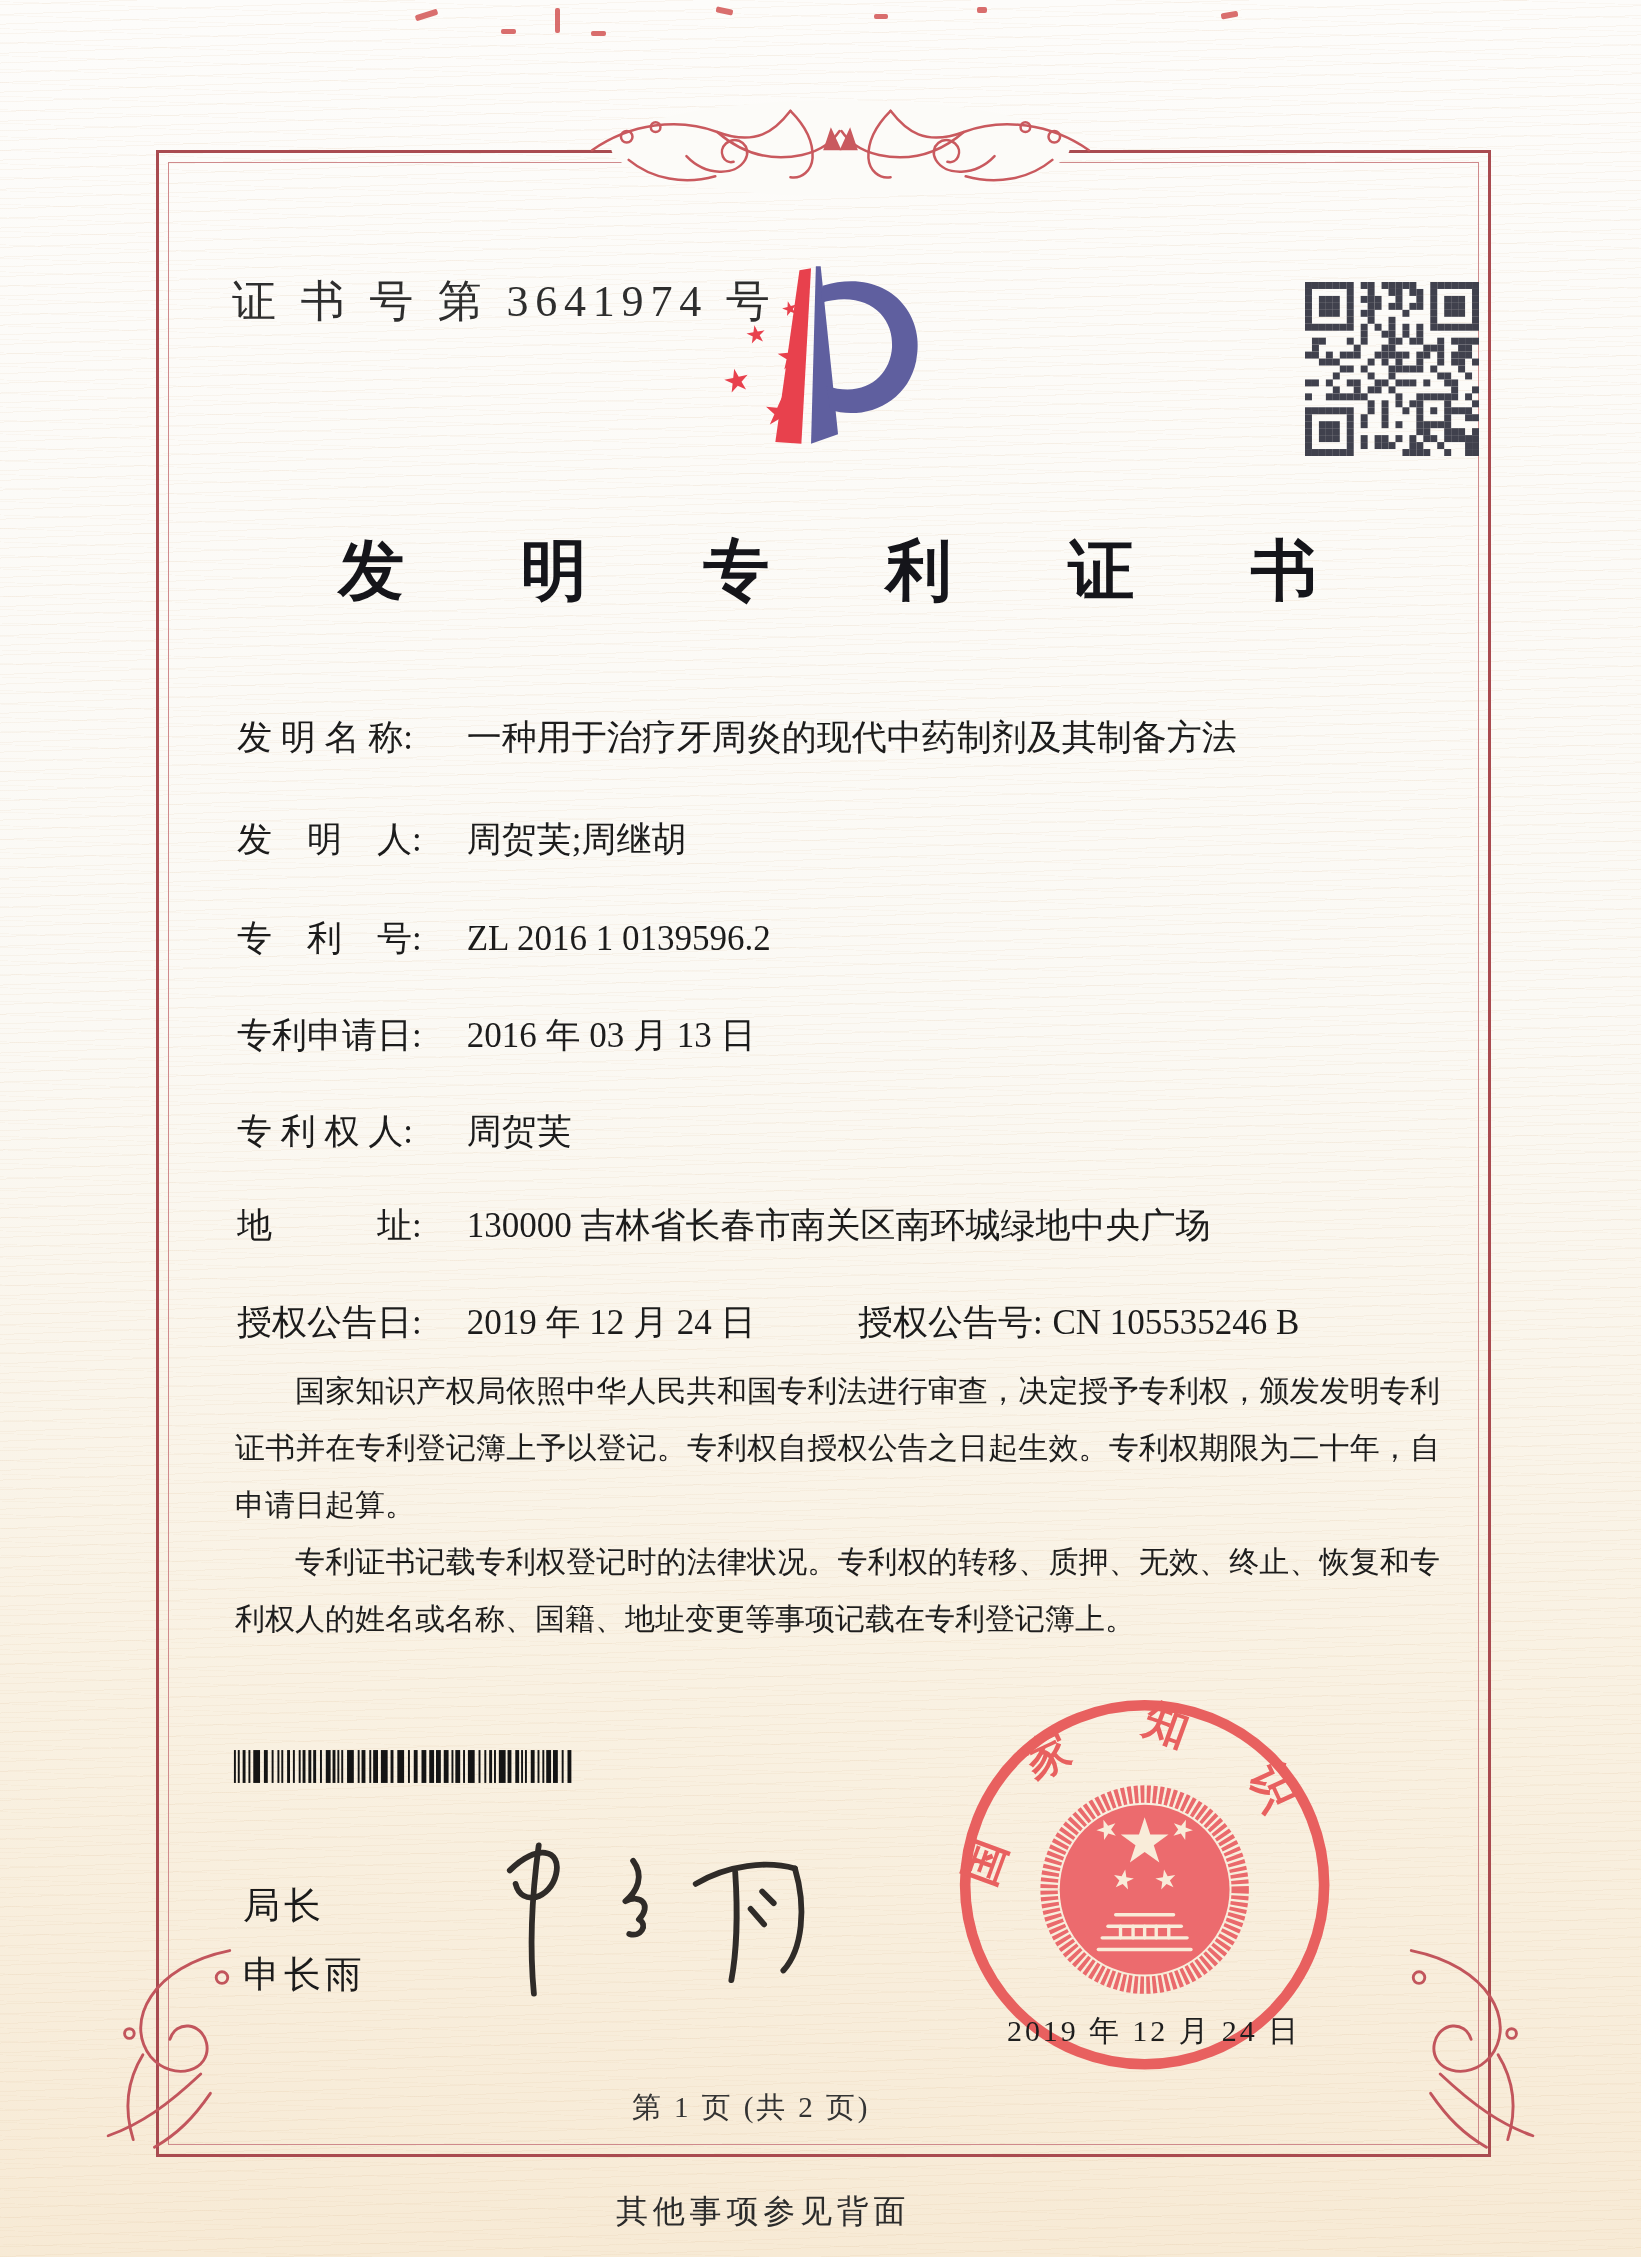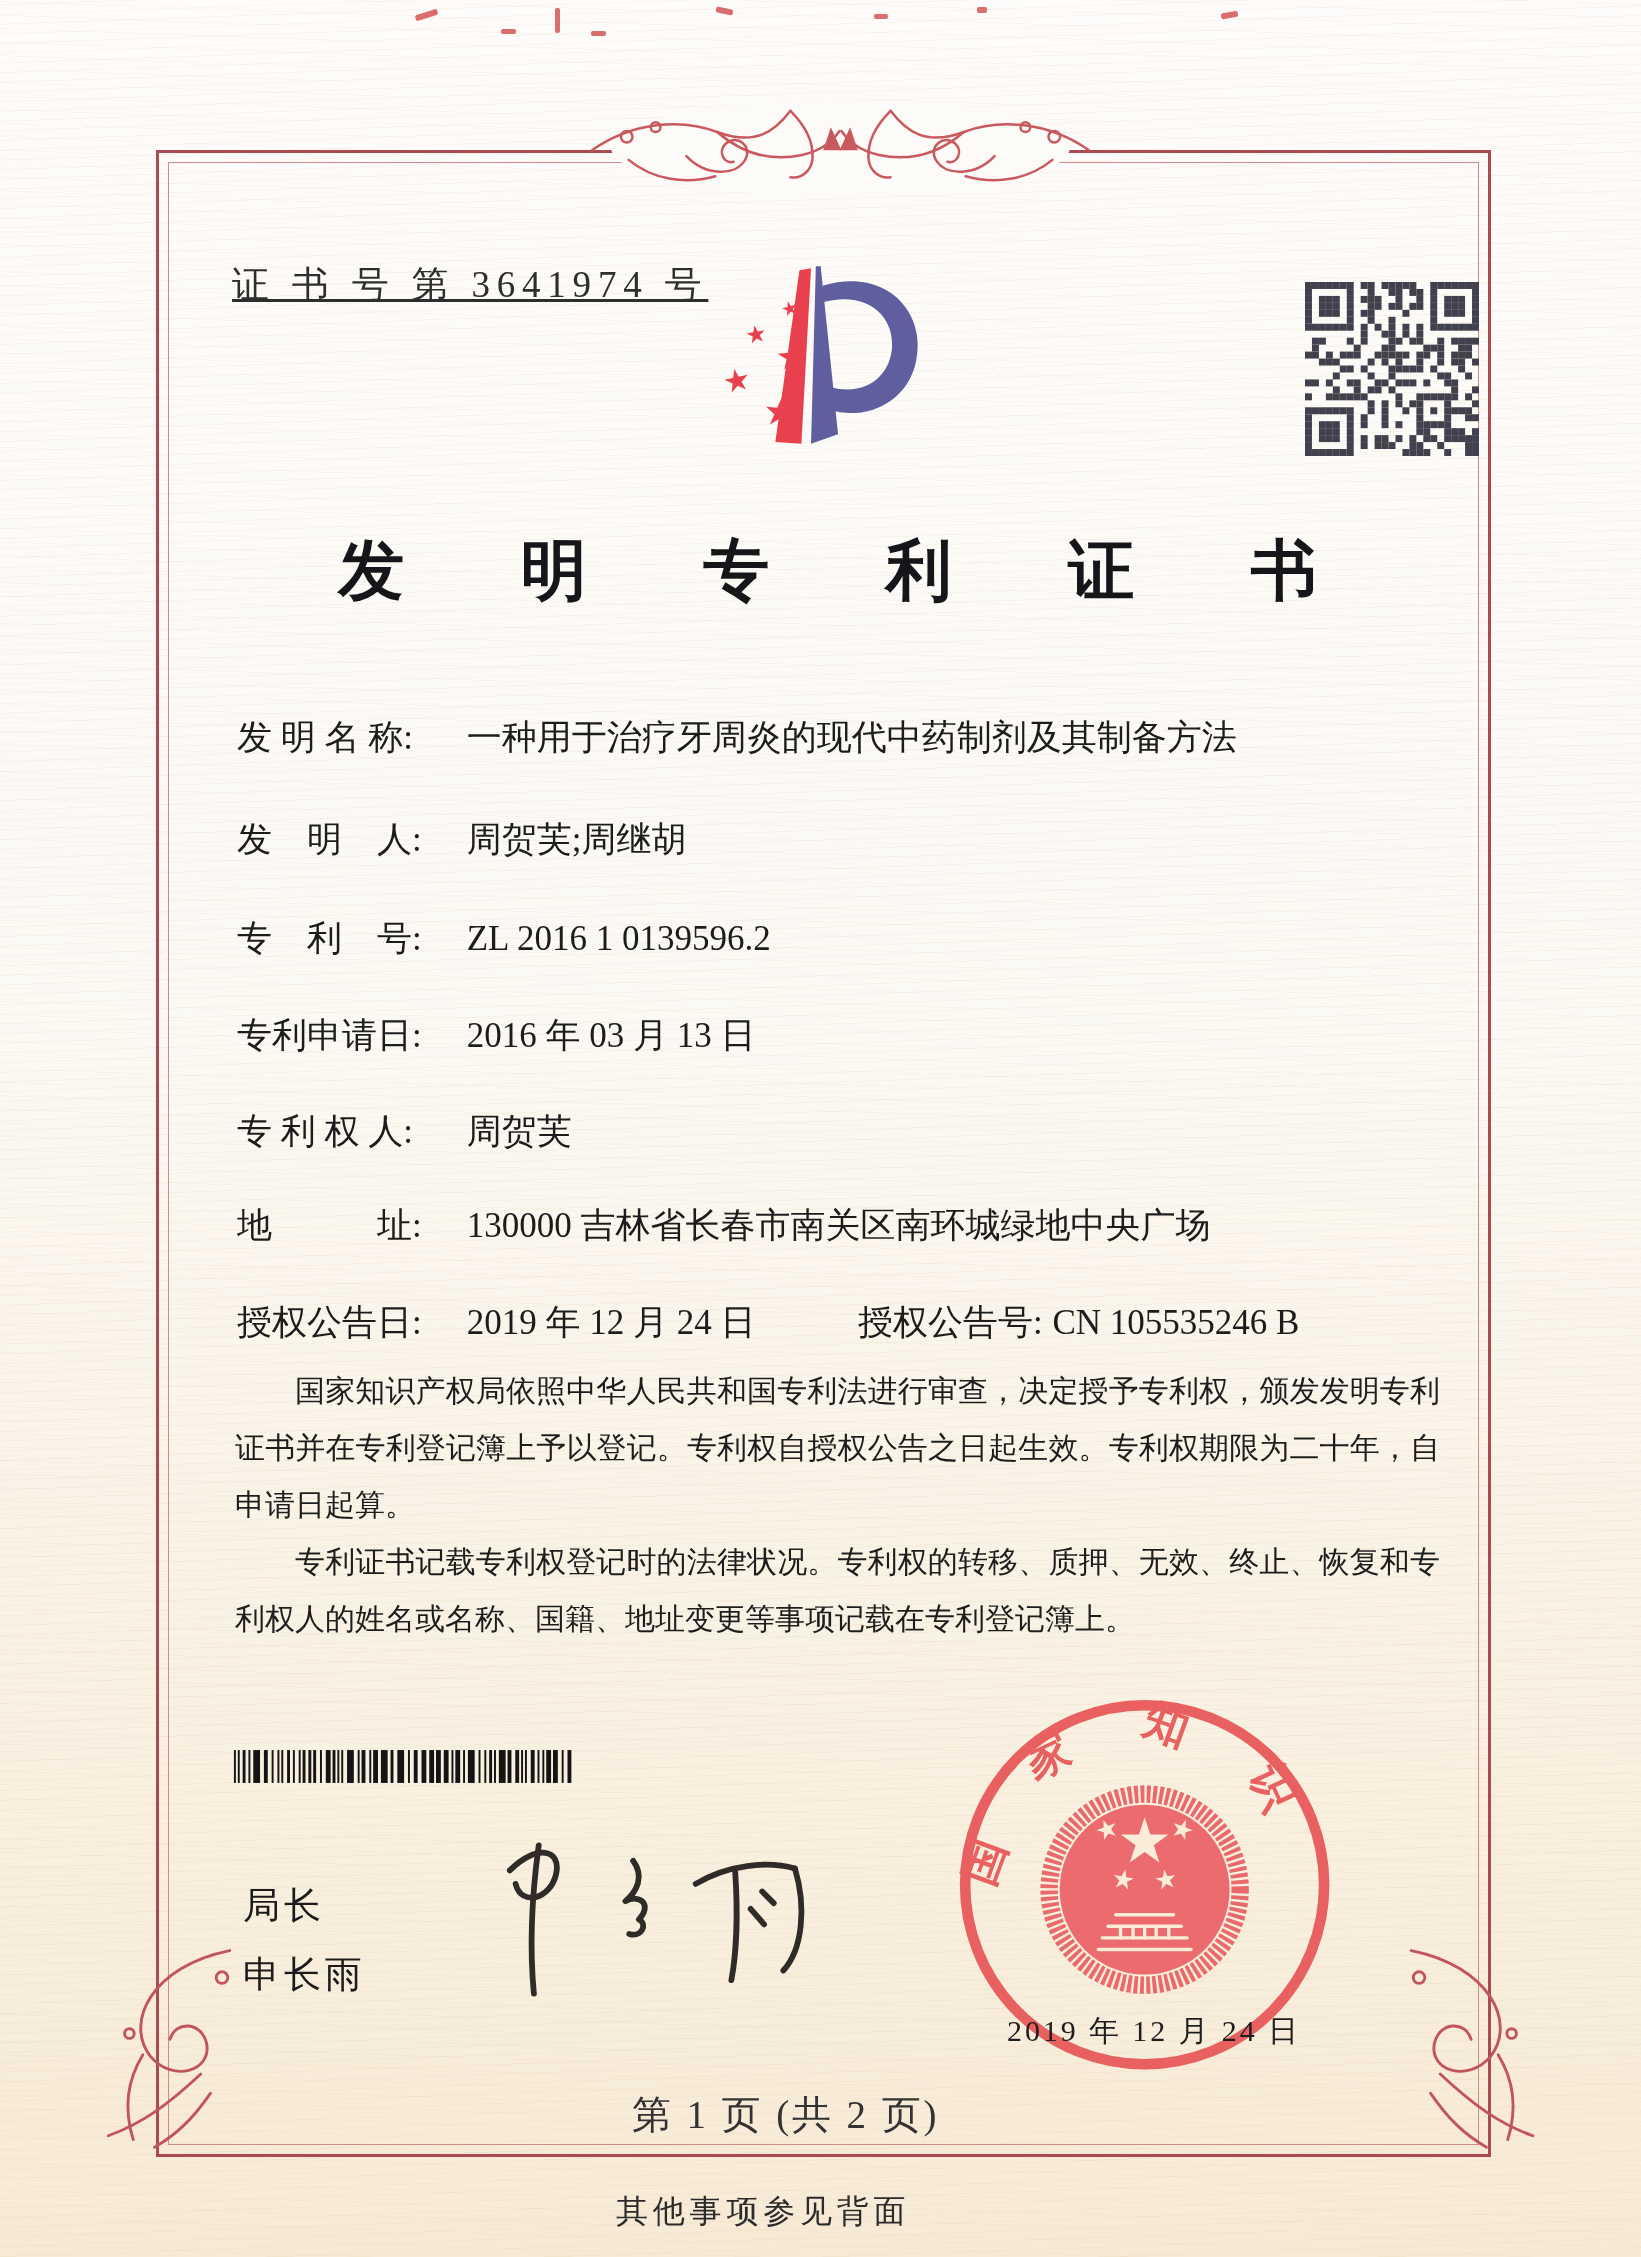--- a/index.html
+++ b/index.html
@@ -12,33 +12,33 @@
     content:"";position:absolute;inset:0;z-index:0;pointer-events:none;
     background:
       repeating-linear-gradient(-2deg,transparent 0 8.7px,rgba(214,178,136,0.10) 8.7px 9.7px),
       repeating-linear-gradient(2deg,transparent 0 12.6px,rgba(214,178,136,0.07) 12.6px 13.5px);
   }
   .frame-outer{position:absolute;left:156px;top:150px;width:1329px;height:2001px;
     border:3.9px solid #a94b50;z-index:1;}
   .frame-inner{position:absolute;left:8.7px;top:8.7px;right:8.7px;bottom:8.7px;
     border:1.9px solid #cf8a8c;}
   .abs{position:absolute;z-index:3;}
-  .cert-no{left:232px;top:260px;font-size:37px;letter-spacing:6.8px;color:#2e2e2e;text-decoration:underline;}
+  .cert-no{left:232px;top:272px;font-size:44px;letter-spacing:6.8px;color:#2e2e2e;}
   .title{left:0;top:526px;width:100%;text-align:center;font-size:66px;font-weight:bold;
     letter-spacing:50px;padding-left:64px;box-sizing:border-box;color:#15151a;}
   .row{left:237px;width:1217px;font-size:35px;color:#1c1c1c;white-space:nowrap;}
   .flabel{display:inline-block;min-width:220px;}
   .fvalue{margin-left:9.7px;}
   .grant2{position:absolute;left:621px;top:0;white-space:nowrap;}
   .grant2 .flabel{min-width:0;}
   .paras{left:235px;top:1365px;width:1205px;font-size:30px;line-height:57px;
     text-align:justify;color:#1d1d1d;font-family:Liberation Mono, monospace;}
   .paras p{margin:0;text-indent:2em;}
   .signer{left:243px;font-size:37px;color:#1b1b1b;letter-spacing:3.9px;}
-  .pagenum{left:632px;top:2088px;font-size:39px;letter-spacing:2.9px;color:#333;}
+  .pagenum{left:632px;top:2088px;font-size:29px;letter-spacing:2.9px;color:#333;}
   .backnote{left:616px;top:2190px;font-size:32px;letter-spacing:4.8px;color:#2b2b2b;}
   .seal-date{left:1007px;top:2011px;font-size:30px;letter-spacing:2.9px;color:#1e1e1e;z-index:5;}
   .qr{left:1305px;top:282px;width:174px;height:174px;}
   .qr svg{fill:#40414d;}
   .barcode{left:232px;top:1750px;width:350px;height:33px;}
   .logo{left:676px;top:239px;width:299px;height:237px;}
   .seal{left:941px;top:1685px;width:415px;height:415px;z-index:4;}
   .sig{left:488px;top:1828px;width:348px;height:183px;z-index:4;}
   .orn-top{left:570px;top:79px;width:541px;height:130px;z-index:2;}
   .flourish{width:164px;height:217px;z-index:2;}

